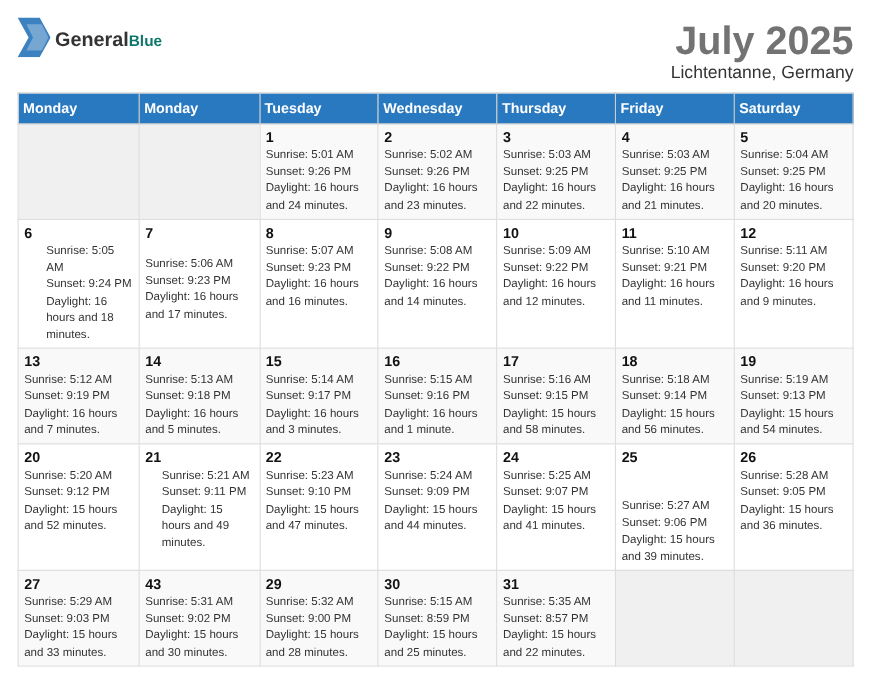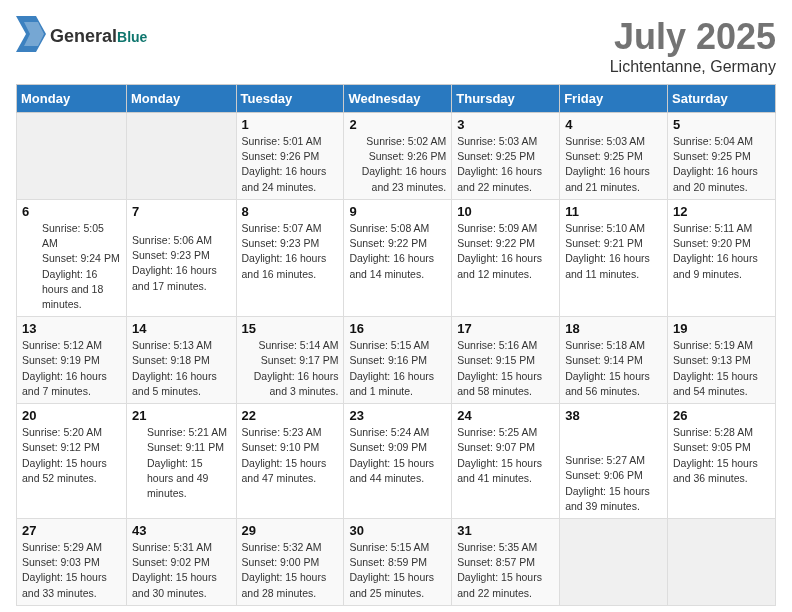--- a/index.html
+++ b/index.html
@@ -114,21 +114,21 @@
         <td class="empty-cell"></td>
         <td class="empty-cell"></td>
         <td>
           <div class="day-number">1</div>
           <div class="day-detail" style="white-space: pre-line;">Sunrise: 5:01 AM
 Sunset: 9:26 PM
 Daylight: 16 hours and 24 minutes.</div>
         </td>
         <td>
           <div class="day-number">2</div>
-          <div class="day-detail" style="white-space: pre-line; text-align: right;">Sunrise: 5:02 AM
+          <div class="day-detail" style="white-space: pre-line;">Sunrise: 5:02 AM
 Sunset: 9:26 PM
 Daylight: 16 hours and 23 minutes.</div>
         </td>
         <td>
           <div class="day-number">3</div>
           <div class="day-detail" style="white-space: pre-line;">Sunrise: 5:03 AM
 Sunset: 9:25 PM
 Daylight: 16 hours and 22 minutes.</div>
         </td>
         <td>
@@ -196,21 +196,21 @@
 Daylight: 16 hours and 7 minutes.</div>
         </td>
         <td>
           <div class="day-number">14</div>
           <div class="day-detail" style="white-space: pre-line;">Sunrise: 5:13 AM
 Sunset: 9:18 PM
 Daylight: 16 hours and 5 minutes.</div>
         </td>
         <td>
           <div class="day-number">15</div>
-          <div class="day-detail" style="white-space: pre-line; text-align: right;">Sunrise: 5:14 AM
+          <div class="day-detail" style="white-space: pre-line;">Sunrise: 5:14 AM
 Sunset: 9:17 PM
 Daylight: 16 hours and 3 minutes.</div>
         </td>
         <td>
           <div class="day-number">16</div>
           <div class="day-detail" style="white-space: pre-line;">Sunrise: 5:15 AM
 Sunset: 9:16 PM
 Daylight: 16 hours and 1 minute.</div>
         </td>
         <td>
@@ -257,21 +257,21 @@
 Sunset: 9:09 PM
 Daylight: 15 hours and 44 minutes.</div>
         </td>
         <td>
           <div class="day-number">24</div>
           <div class="day-detail" style="white-space: pre-line;">Sunrise: 5:25 AM
 Sunset: 9:07 PM
 Daylight: 15 hours and 41 minutes.</div>
         </td>
         <td>
-          <div class="day-number">38</div>
+          <div class="day-number">25</div>
           <div class="day-detail" style="white-space: pre-line; margin-top: 30px;">Sunrise: 5:27 AM
 Sunset: 9:06 PM
 Daylight: 15 hours and 39 minutes.</div>
         </td>
         <td>
           <div class="day-number">26</div>
           <div class="day-detail" style="white-space: pre-line;">Sunrise: 5:28 AM
 Sunset: 9:05 PM
 Daylight: 15 hours and 36 minutes.</div>
         </td>

